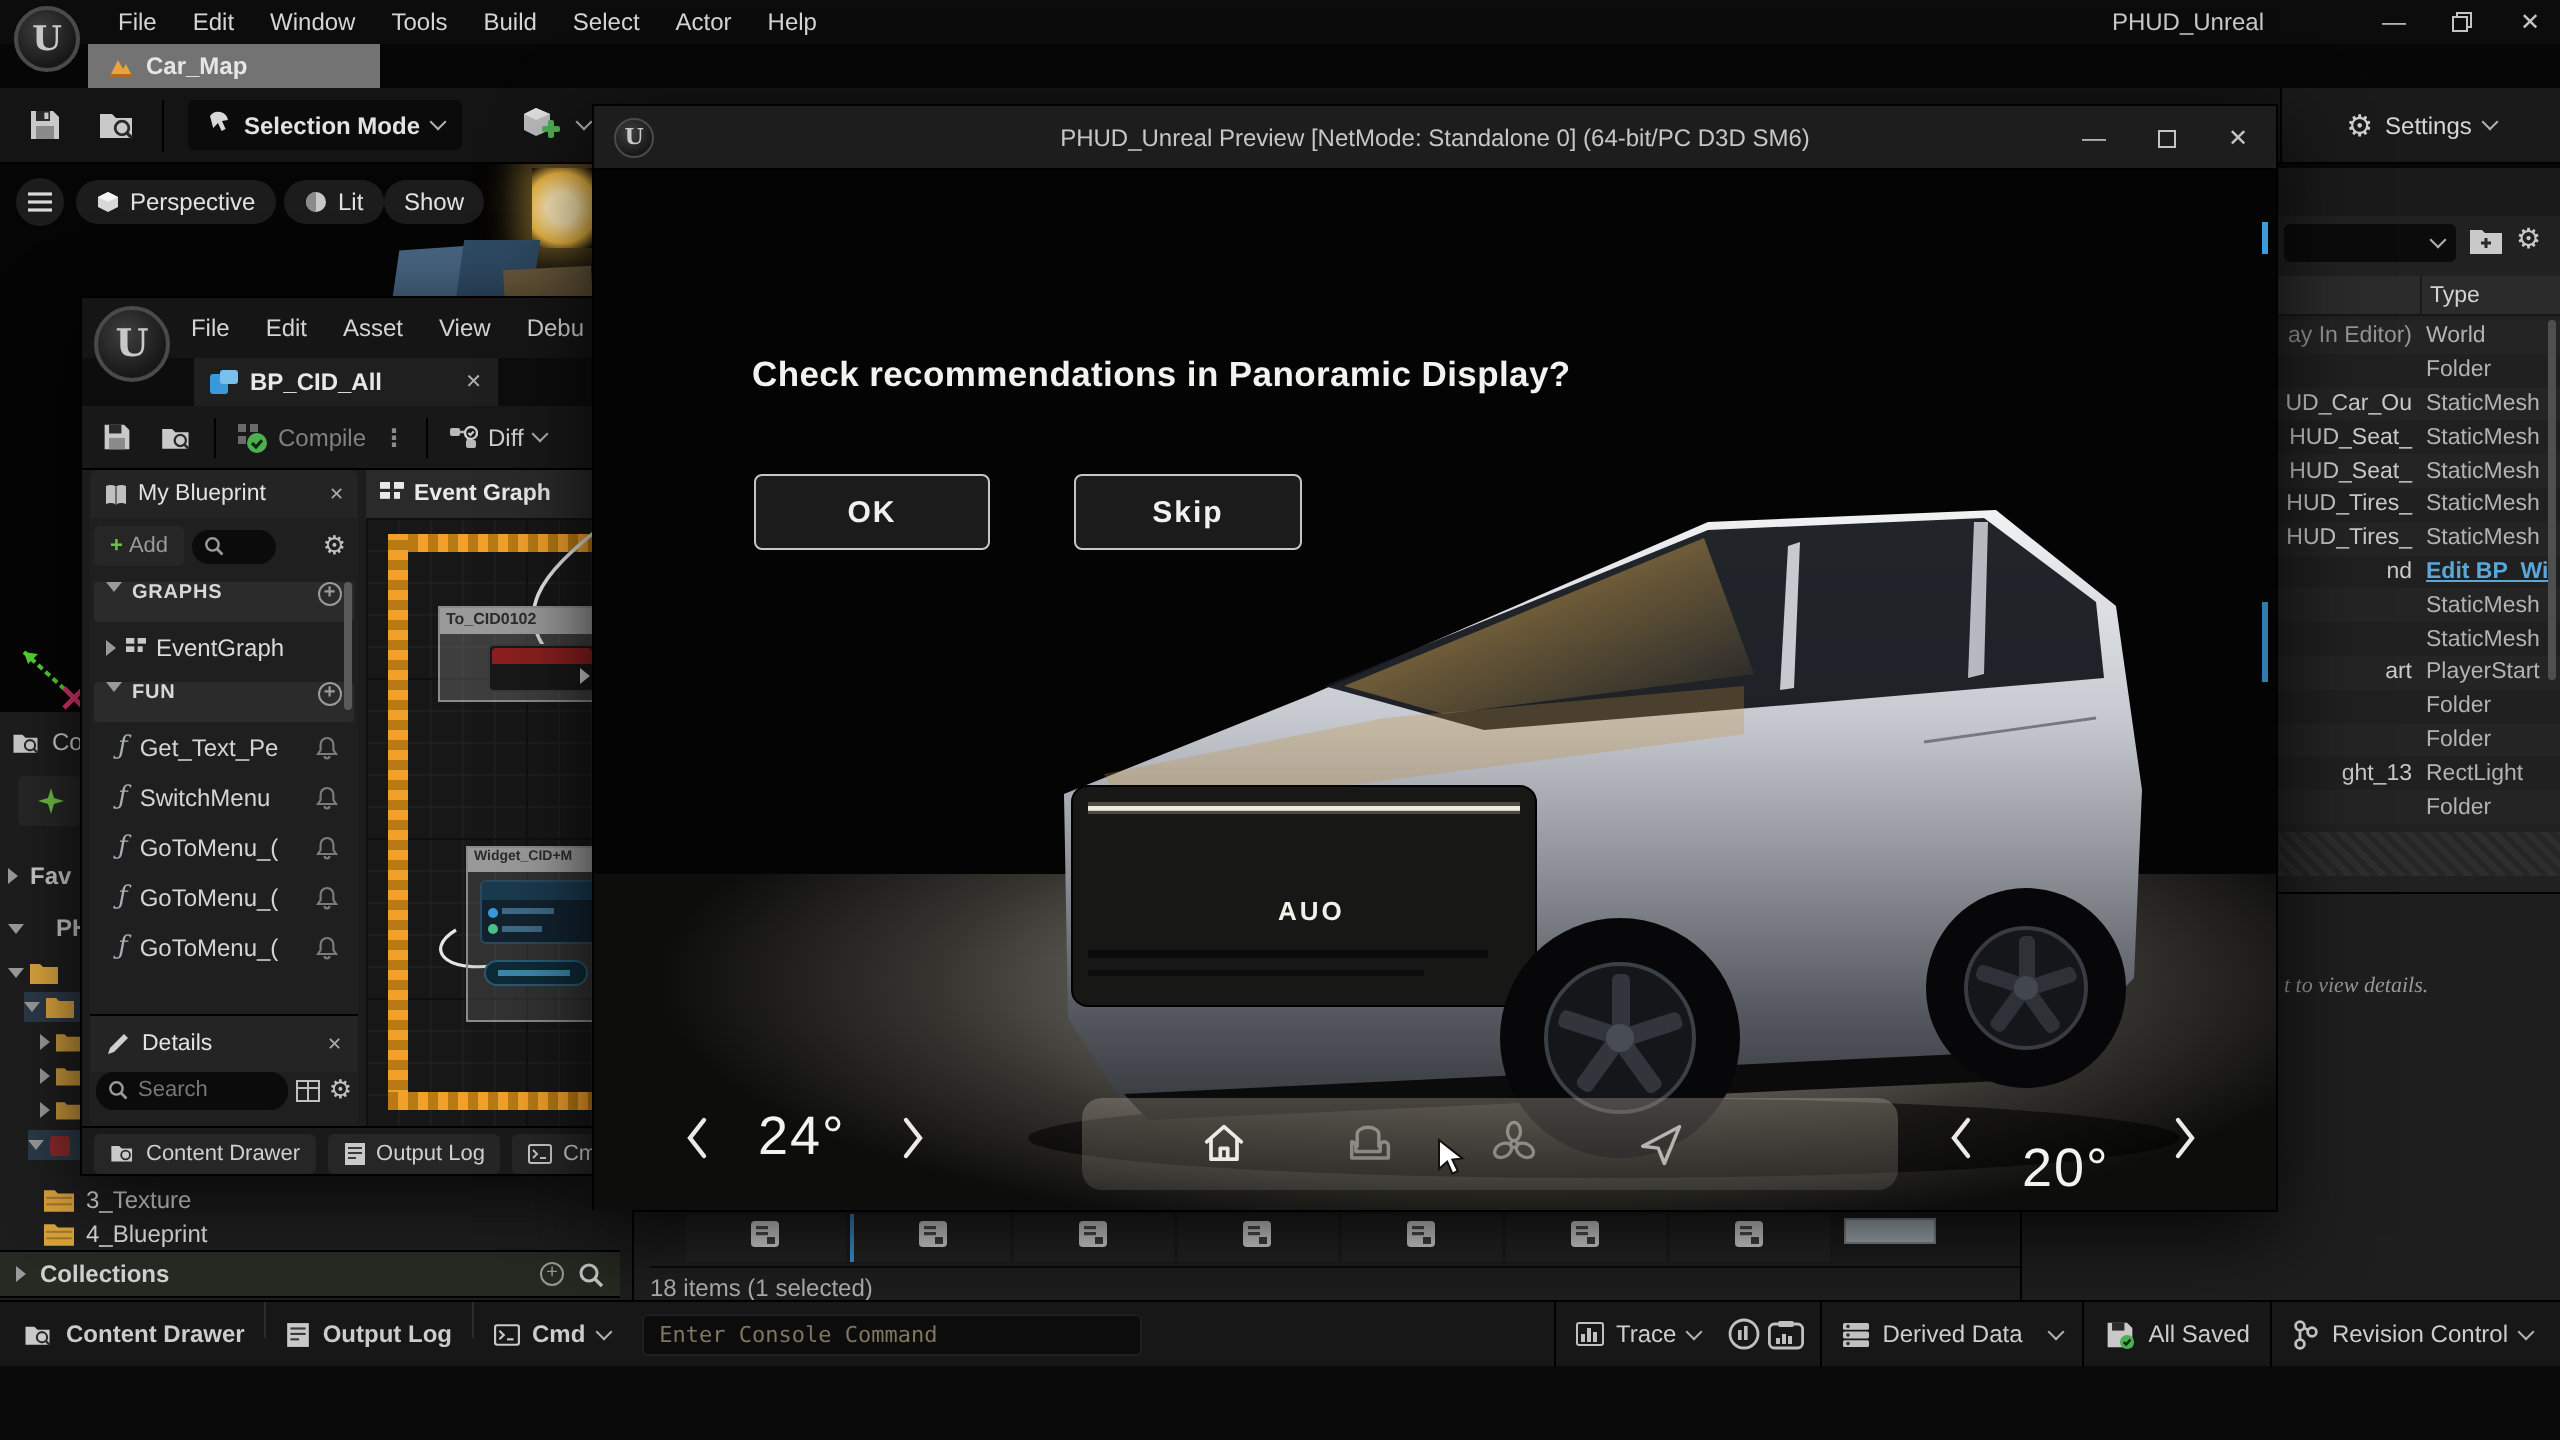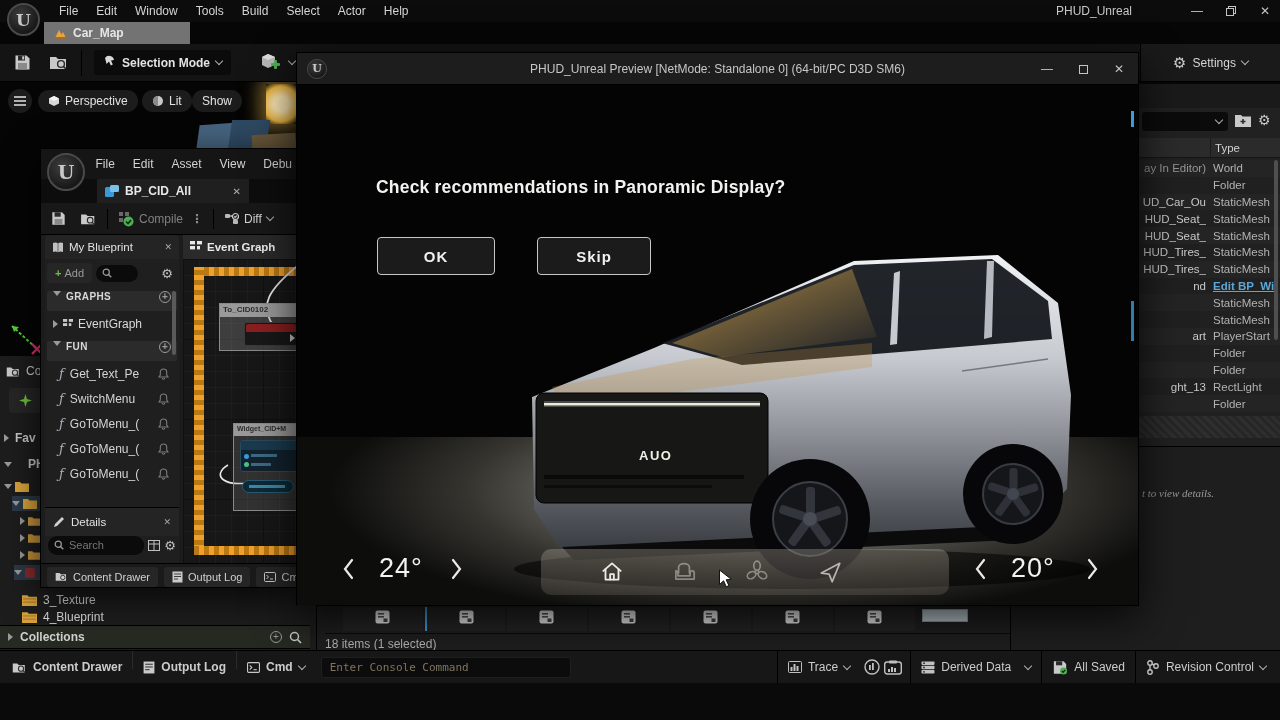--- a/index.html
+++ b/index.html
@@ -855,21 +855,21 @@
         <svg width="15" height="24" viewBox="0 0 15 24">
             <path d="M4 3 L11 12 L4 21" stroke="#eceae6" stroke-width="2.2" fill="none" stroke-linecap="round"></path>
           </svg>
       </span>
 
       <span class="abs ic" style="left:676px;top:472px">
         <svg width="15" height="24" viewBox="0 0 15 24">
             <path d="M11 3 L4 12 L11 21" stroke="#eceae6" stroke-width="2.2" fill="none" stroke-linecap="round"></path>
           </svg>
       </span>
-      <span class="abs hudtemp" style="left:714px;top:468px">20°</span>
+      <span class="abs hudtemp" style="left:714px;top:484px">20°</span>
       <span class="abs ic" style="left:788px;top:472px">
         <svg width="15" height="24" viewBox="0 0 15 24">
             <path d="M4 3 L11 12 L4 21" stroke="#eceae6" stroke-width="2.2" fill="none" stroke-linecap="round"></path>
           </svg>
       </span>
 
       <span class="abs" style="left:834px;top:26px;width:3px;height:16px;background:#3f9bd8"></span>
       <span class="abs" style="left:834px;top:216px;width:3px;height:40px;background:#3f9bd8;opacity:.8"></span>
     </div>
   </div>

